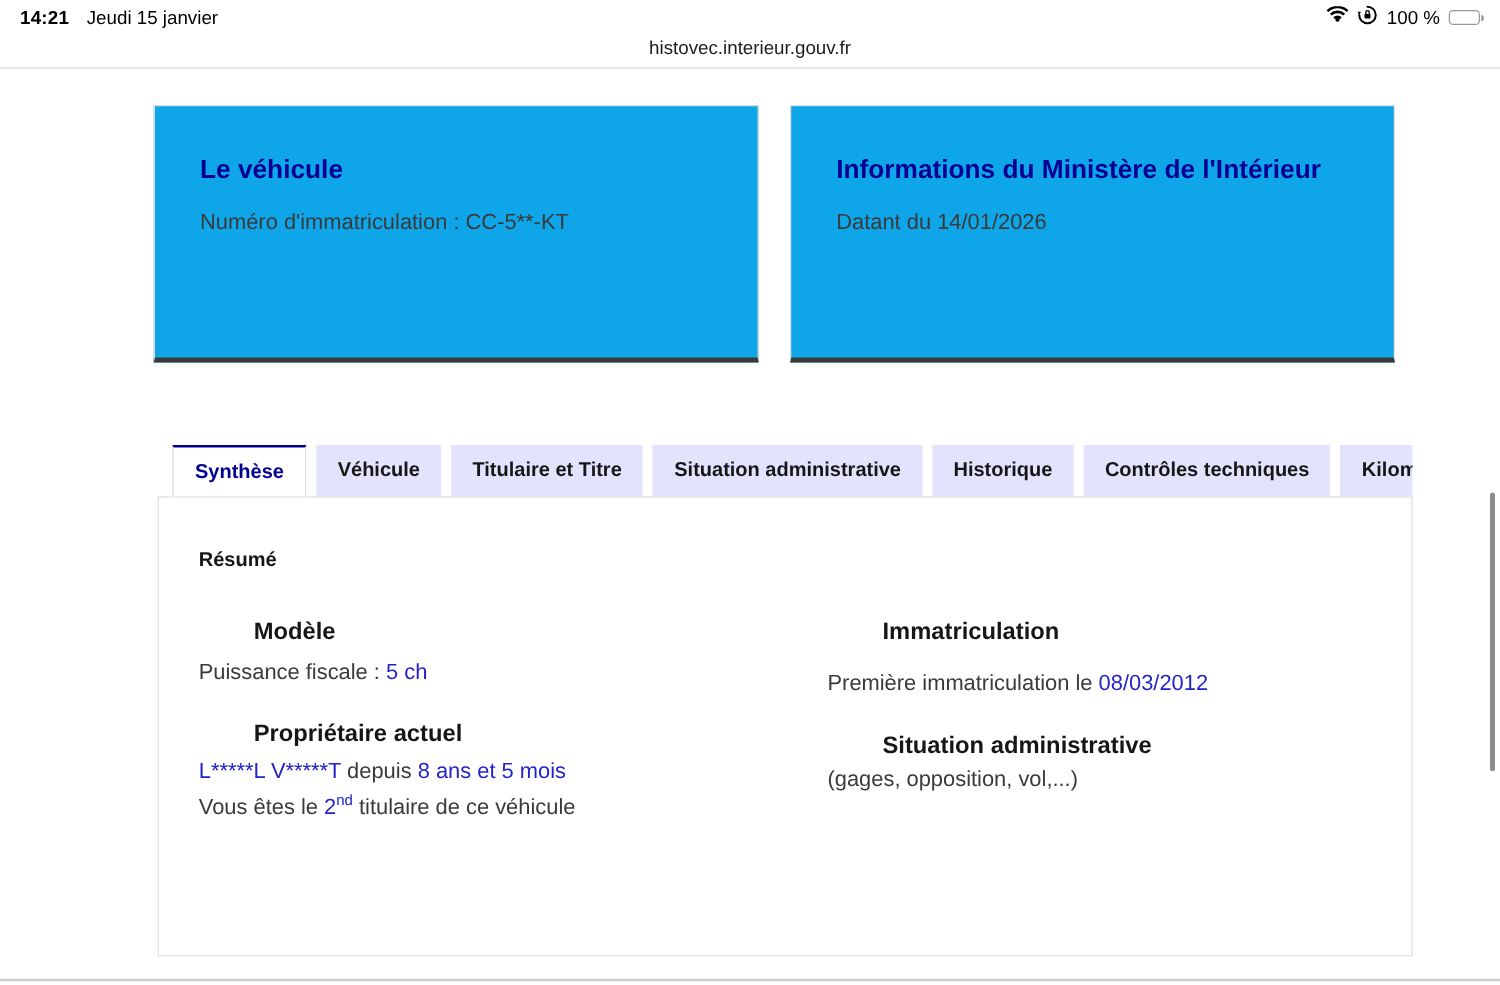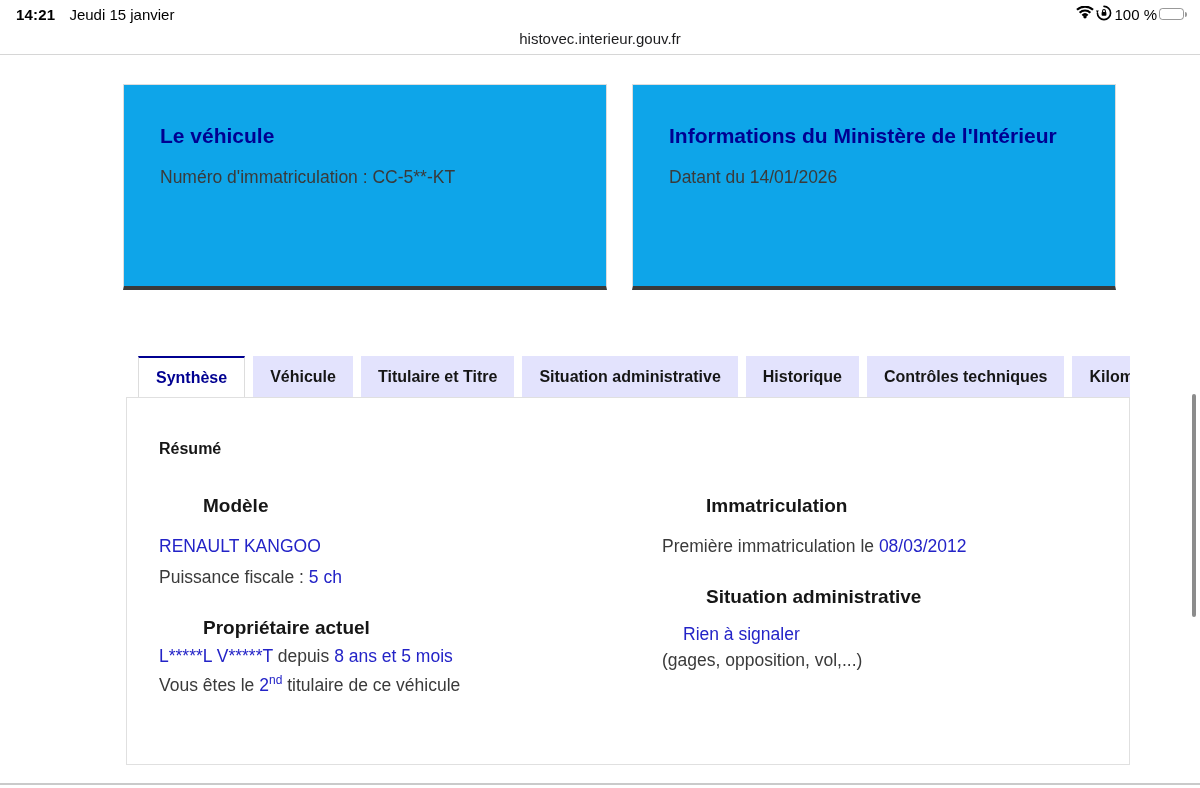--- a/index.html
+++ b/index.html
@@ -5,21 +5,21 @@
   * { margin:0; padding:0; box-sizing:border-box; }
   html,body { width:1200px; height:788px; overflow:hidden; background:#fff;
     font-family:"Liberation Sans","DejaVu Sans",sans-serif; }
 
   
   .status-bar { height:28px; display:flex; align-items:center;
     justify-content:space-between; padding:0 16px; font-size:15px; color:#000; }
   .sb-left { display:flex; align-items:center; gap:14px; }
   .sb-time { font-weight:700; letter-spacing:.2px; }
   .sb-date { font-weight:400; }
-  .sb-right { display:flex; align-items:center; gap:2px; }
+  .sb-right { display:flex; align-items:center; gap:7px; }
   .sb-batt-label { font-size:15px; }
   .battery { position:relative; width:25px; height:12px; border:1px solid rgba(0,0,0,.4);
     border-radius:3.5px; padding:1px; }
   .battery-fill { width:100%; height:100%; background:#000; border-radius:2px; }
   .battery-nub { position:absolute; right:-4px; top:3px; width:2.5px; height:5px;
     background:rgba(0,0,0,.4); border-radius:0 2px 2px 0; }
 
   
   .url-bar { height:27px; display:flex; align-items:flex-start; justify-content:center;
     border-bottom:1px solid #d6d6d6; }
@@ -140,34 +140,32 @@
           <span>Kilométrage</span>
         </div>
     </div>
 
     <div class="panel">
       <div class="panel-title">Résumé</div>
 
       <div class="cols">
         <div class="col-left">
           <div class="sec-h mt36">Modèle</div>
-          <div class="line first blue">RENAULT KANGOO</div>
           <div class="line"><span>Puissance fiscale : </span><span class="blue">5 ch</span></div>
 
           <div class="sec-h mt28">Propriétaire actuel</div>
           <div class="line" style="margin-top:7px"><span class="blue">L*****L V*****T</span><span> depuis </span><span class="blue">8 ans et 5 mois</span></div>
           <div class="line" style="margin-top:6px"><span>Vous êtes le </span><span class="blue">2</span><sup class="nd blue">nd</sup><span> titulaire de ce véhicule</span></div>
         </div>
 
         <div class="col-right">
           <div class="sec-h mt36">Immatriculation</div>
           <div class="line first"><span>Première immatriculation le </span><span class="blue">08/03/2012</span></div>
 
           <div class="sec-h mt28">Situation administrative</div>
-          <div class="line first blue indent" style="margin-top:16px">Rien à signaler</div>
           <div class="line" style="margin-top:5px">(gages, opposition, vol,...)</div>
         </div>
       </div>
     </div>
   </div>
 
   <div class="abs-layer">
     <div class="scroll-thumb"></div>
   </div>
 </div>

